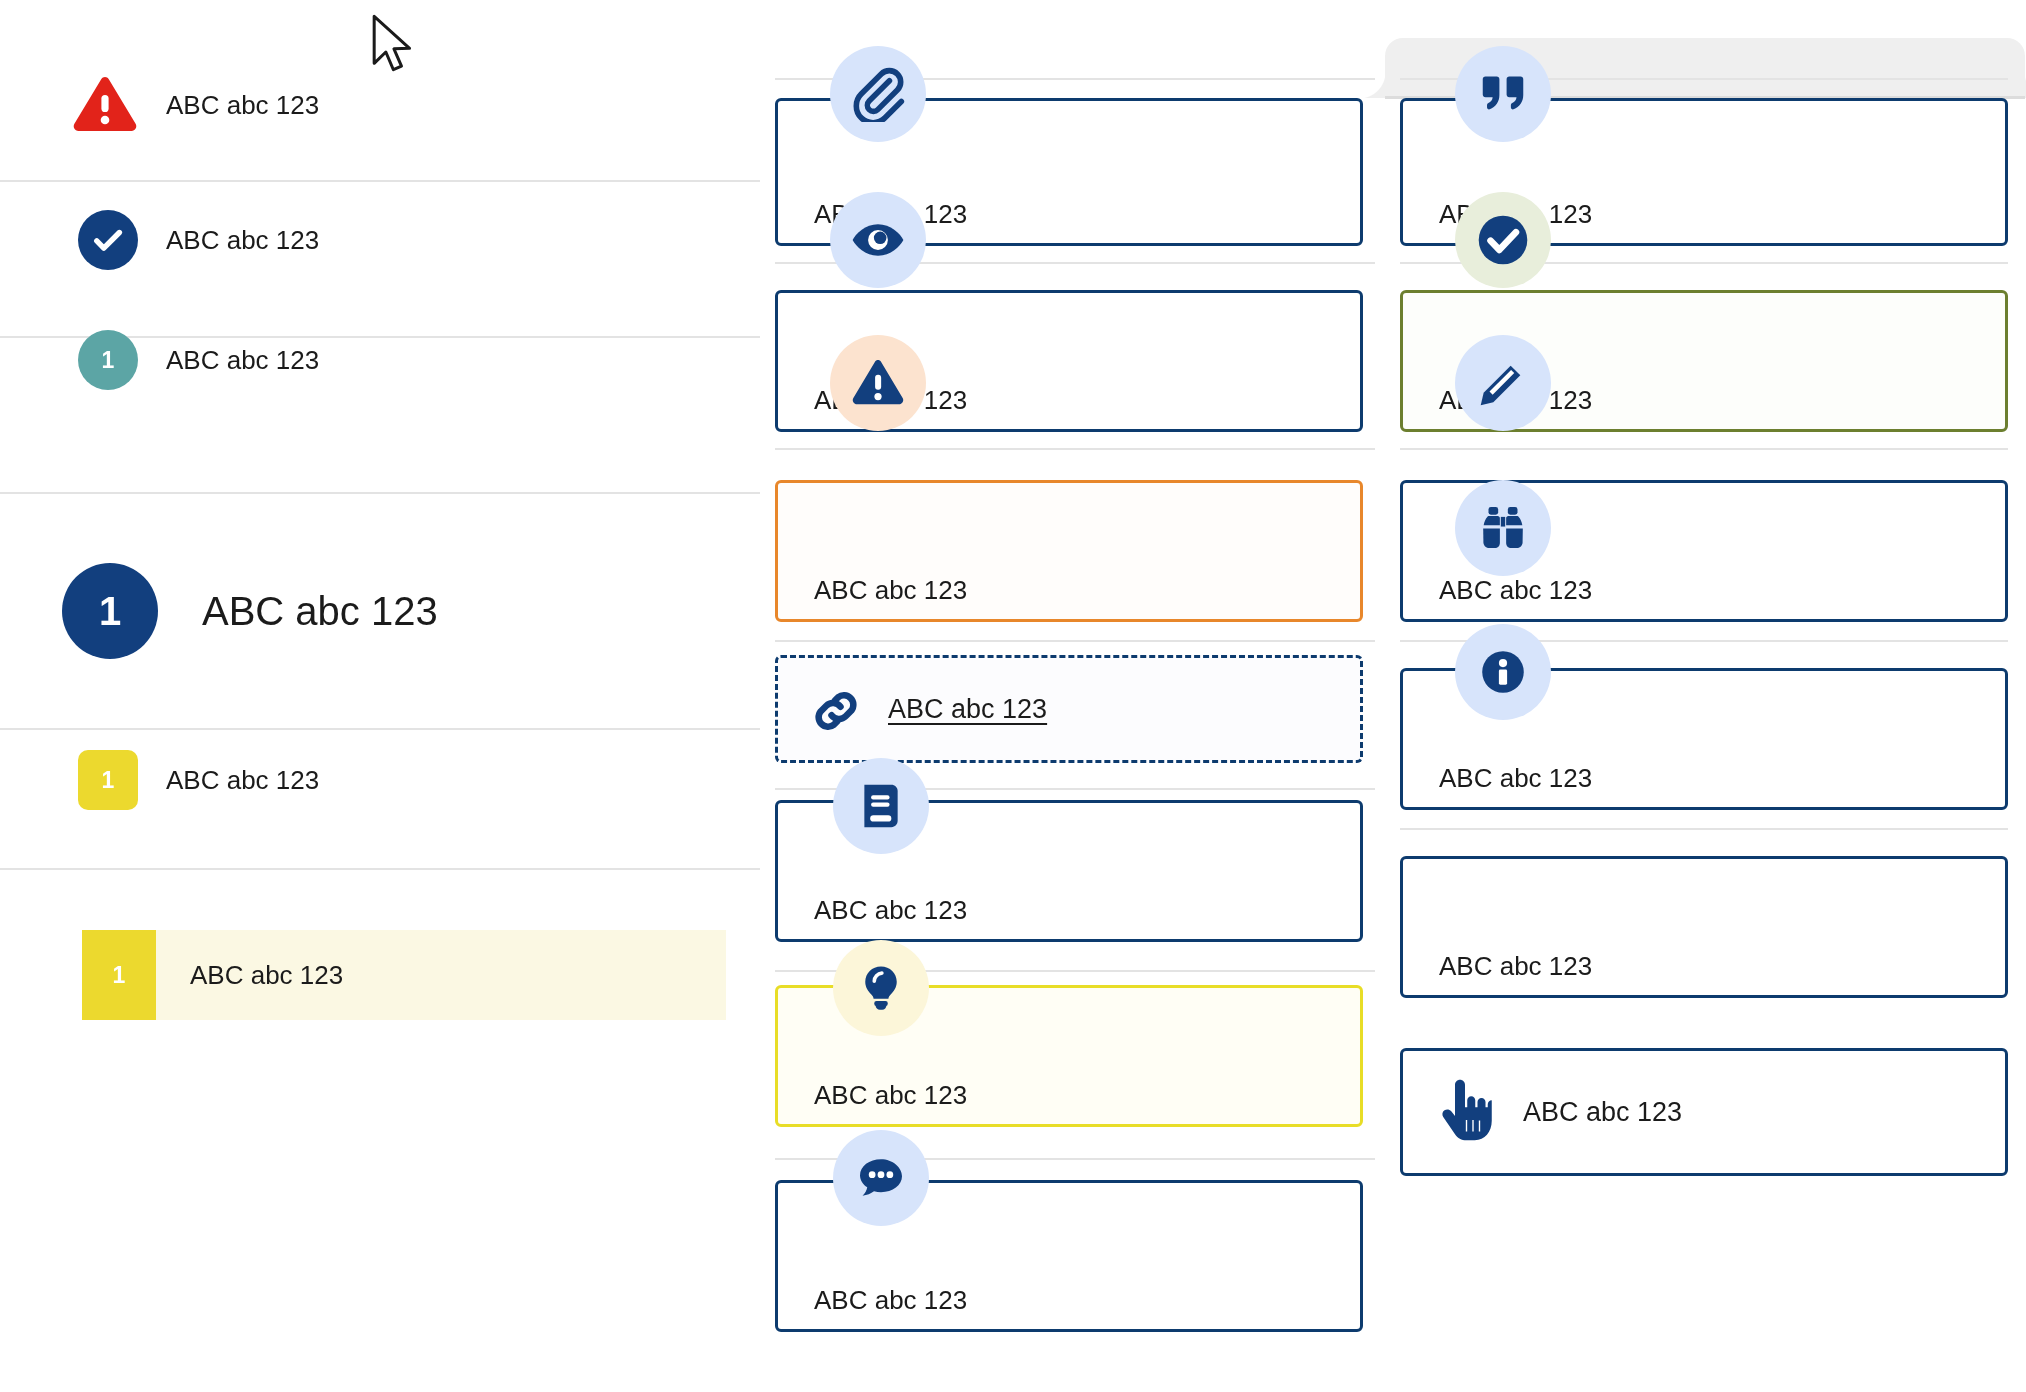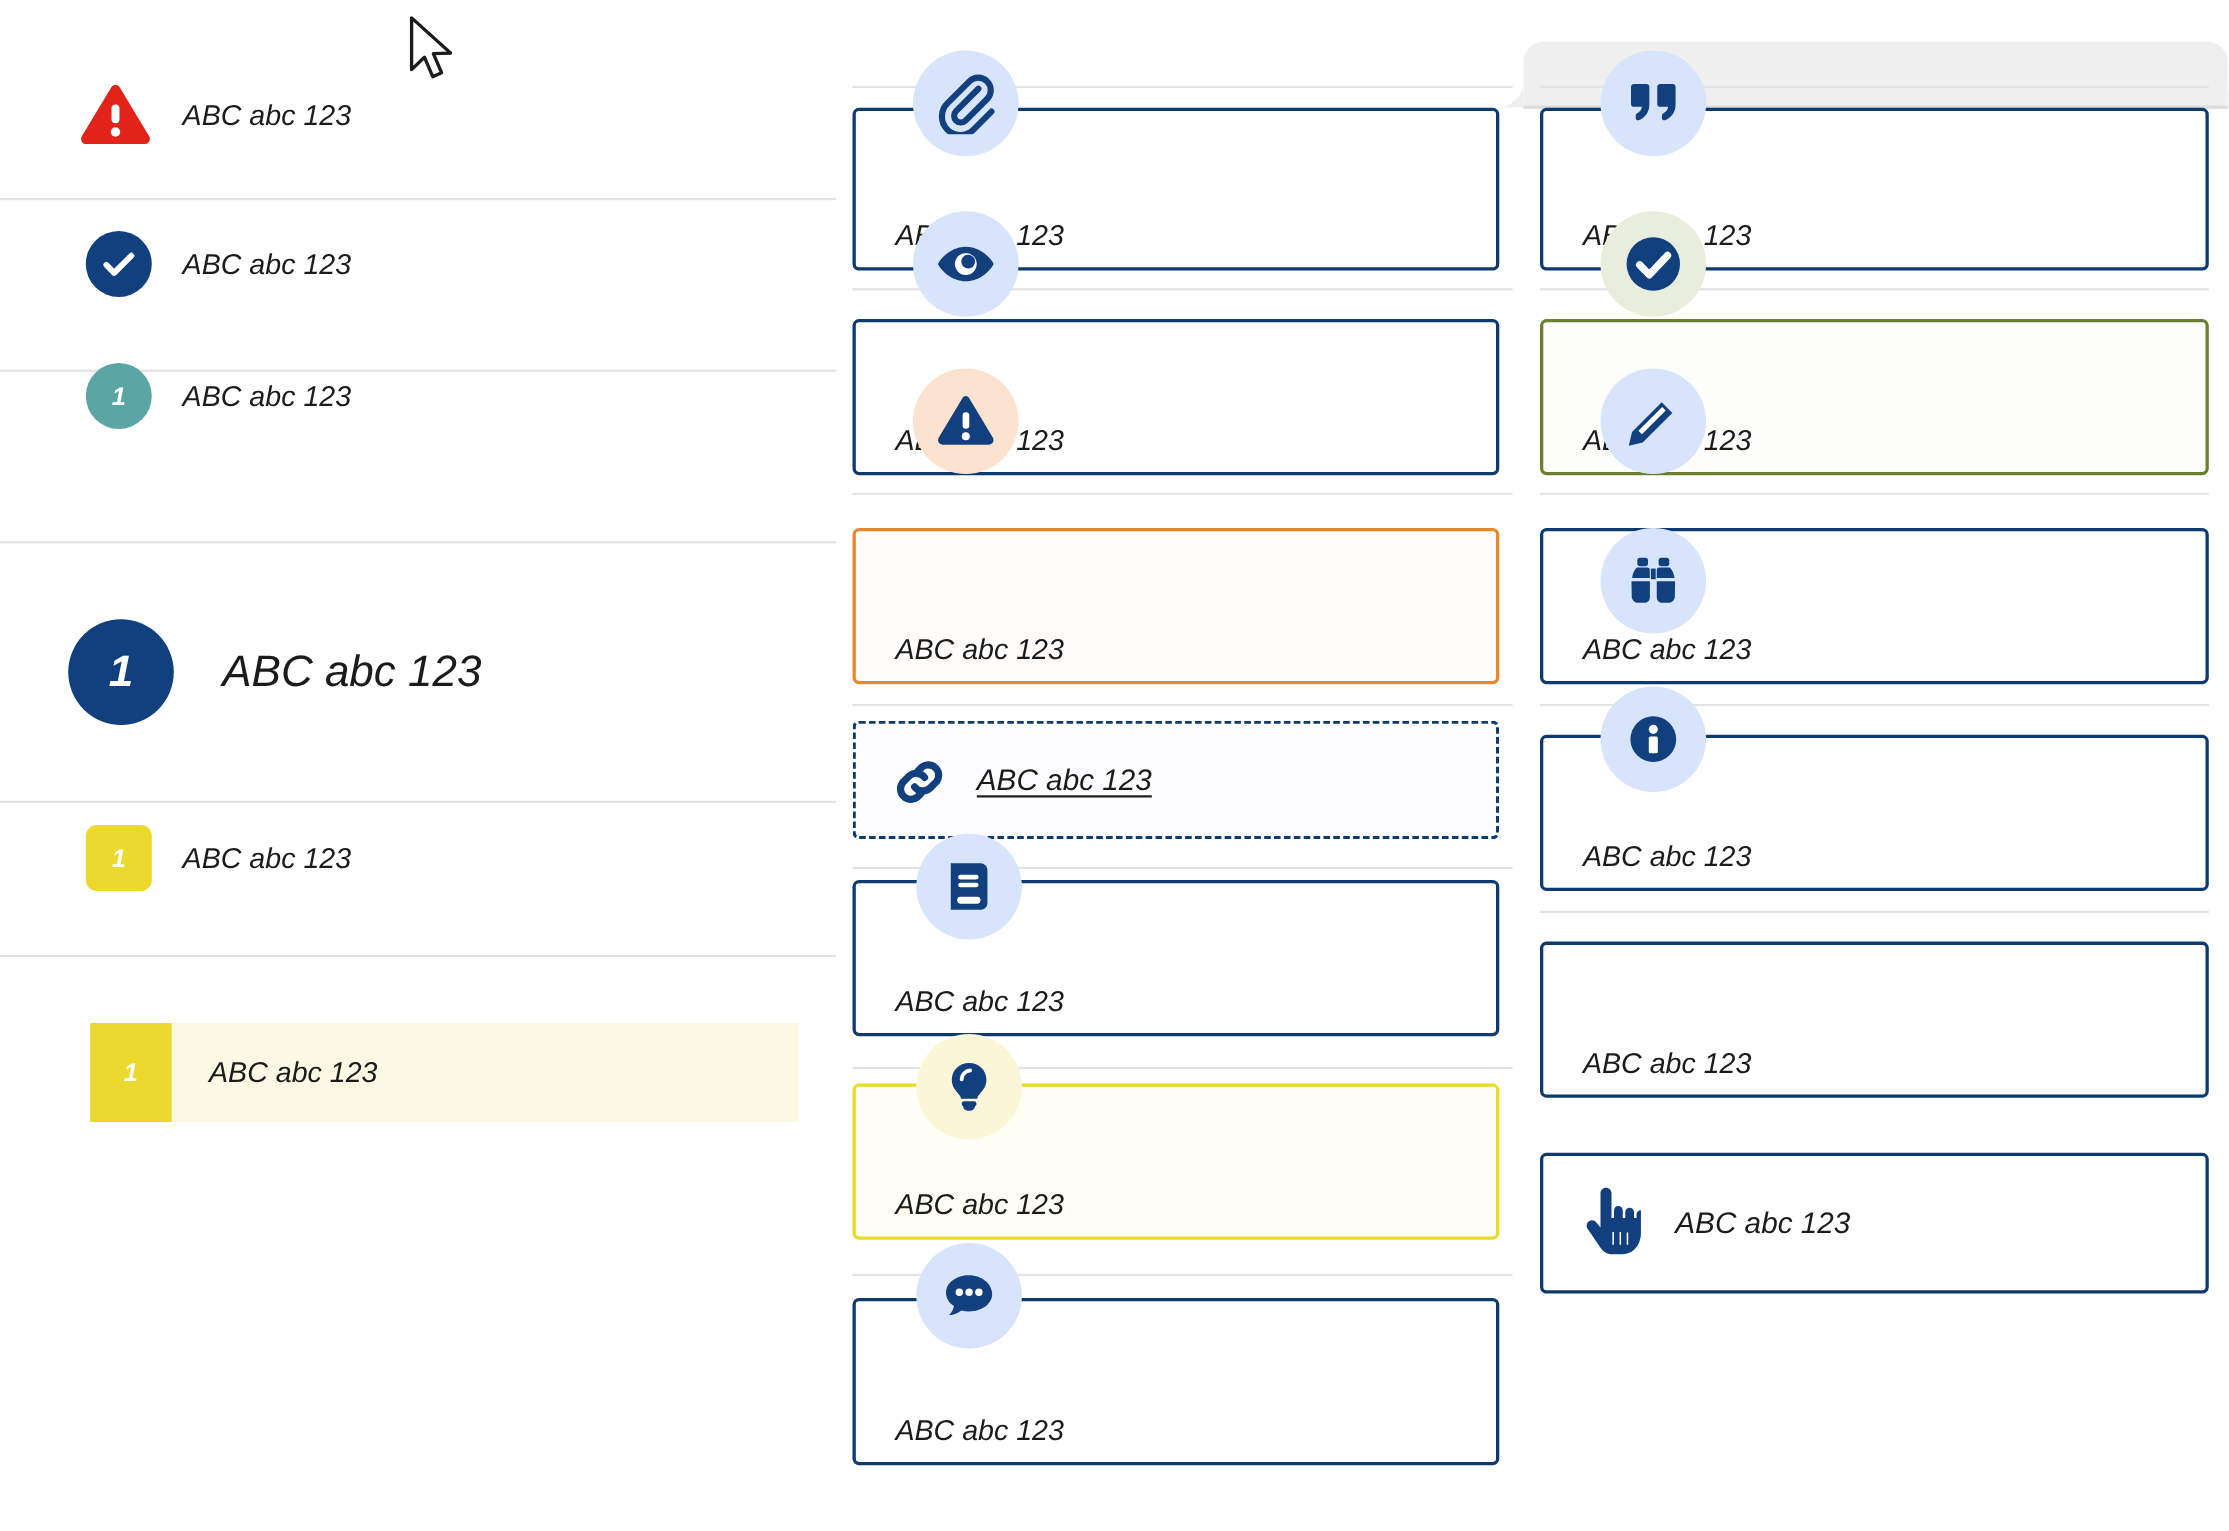--- a/index.html
+++ b/index.html
@@ -4,21 +4,21 @@
 <style>
   html,body{margin:0;padding:0;}
   body{
     width:2026px;height:1392px;
     background:#ffffff;
     font-family:"Liberation Sans","DejaVu Sans",sans-serif;
     color:#1b1b1b;
     overflow:hidden;
     position:relative;
   }
-  .root{position:absolute;inset:0;font-style:italic;}
+  .root{position:absolute;inset:0;}
 
   
   .left-col{position:absolute;left:0;top:0;width:760px;height:1392px;}
   .row{
     position:absolute;left:0;width:760px;
     display:flex;align-items:center;
     box-sizing:border-box;
   }
   .row-sep{
     position:absolute;left:0;width:760px;height:2px;background:#e3e3e3;

